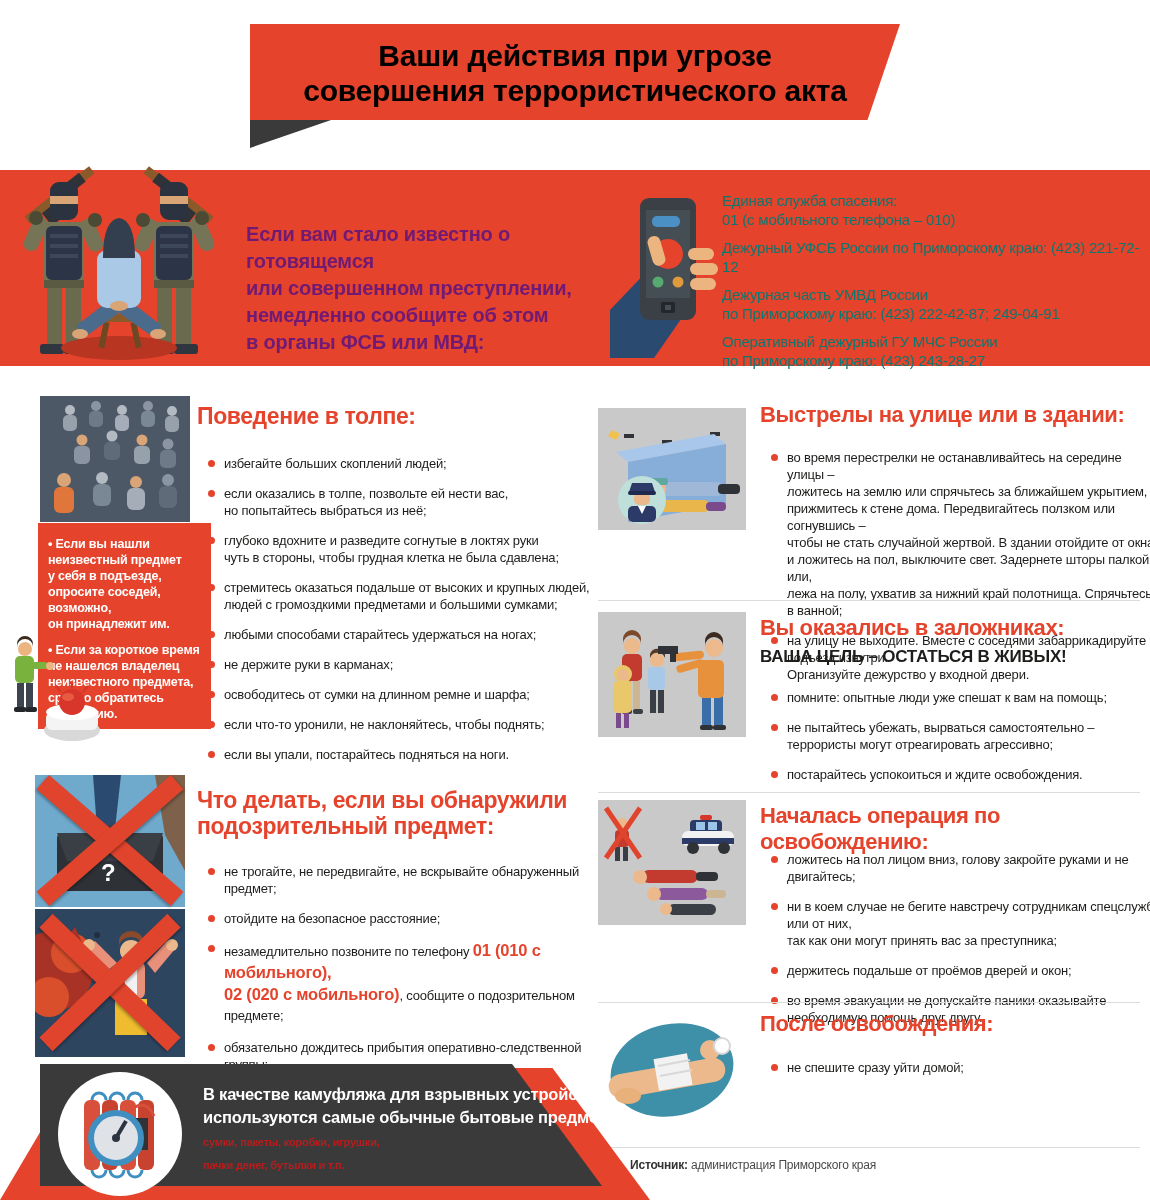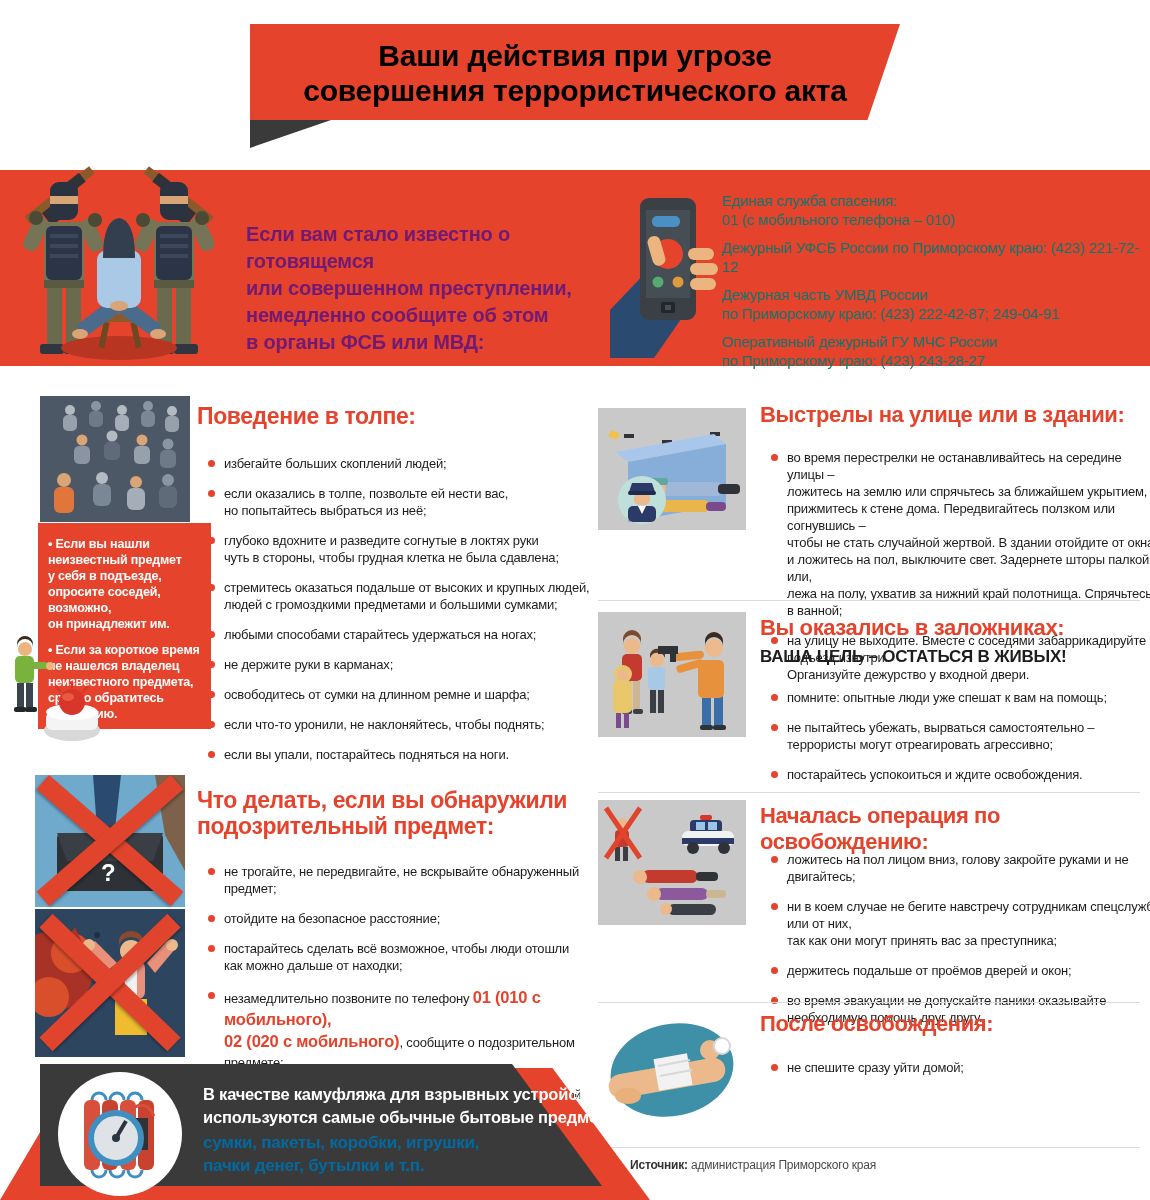--- a/index.html
+++ b/index.html
@@ -53,21 +53,21 @@
   .qmark{ position:absolute; color:#fff; font-weight:bold; font-size:24px; }
   
   .bottom-red{ position:absolute; left:0; top:1068px; width:650px; height:132px;
     background:#e5432c; clip-path:polygon(12% 0,85% 0,100% 100%,0 100%); }
   .bottom-dark{ position:absolute; left:40px; top:1064px; width:562px; height:122px;
     background:#3a3a3a; clip-path:polygon(0 0,84% 0,100% 100%,0 100%); }
   .white-circle{ position:absolute; left:58px; top:1072px; width:124px; height:124px;
     border-radius:50%; background:#fff; }
   .camo-white{ position:absolute; left:203px; top:1083px; color:#fff; font-size:16.5px;
     font-weight:bold; line-height:23px; white-space:pre-line; }
-  .camo-red{ position:absolute; left:203px; top:1131px; color:#0369a1; font-size:17px;
+  .camo-red{ position:absolute; left:203px; top:1131px; color:#b91c1c; font-size:11px;
     font-weight:bold; line-height:23px; white-space:pre-line; }
   .source{ position:absolute; left:630px; top:1158px; font-size:12px; color:#4a4a4a; }
   .source b{ font-weight:bold; color:#333; }
 </style>
 </head>
 <body>
 
 <div class="poster">
 
   <div class="title-fold"></div>
@@ -294,22 +294,20 @@
       <rect x="90" y="56" width="12" height="32" fill="#f2f2f2"></rect>
       <rect x="80" y="90" width="32" height="36" fill="#eebc2e"></rect>
     </svg>
     <div class="xbar" style="transform:rotate(44deg)"></div>
     <div class="xbar" style="transform:rotate(-44deg)"></div>
   </div>
 
   <ul class="blist" style="left:197px;top:852px;width:385px">
     <li>не трогайте, не передвигайте, не вскрывайте обнаруженный предмет;</li>
     <li>отойдите на безопасное расстояние;</li>
-    <li>постарайтесь сделать всё возможное, чтобы люди отошли
-как можно дальше от находки;</li>
     <li class="li-phone">
       <span>незамедлительно позвоните по телефону </span><span class="red-big">01 (010 с мобильного),</span><br>
       <span class="red-big">02 (020 с мобильного)</span><span>, сообщите о подозрительном предмете;</span>
     </li>
     <li>обязательно дождитесь прибытия оперативно-следственной группы;</li>
     <li class="li-final">сохраняйте спокойствие!</li>
   </ul>
 
   <svg class="abs" style="left:598px;top:408px" width="148" height="122" viewBox="0 0 148 122">
     <rect width="148" height="122" fill="#c9c9c9"></rect>

